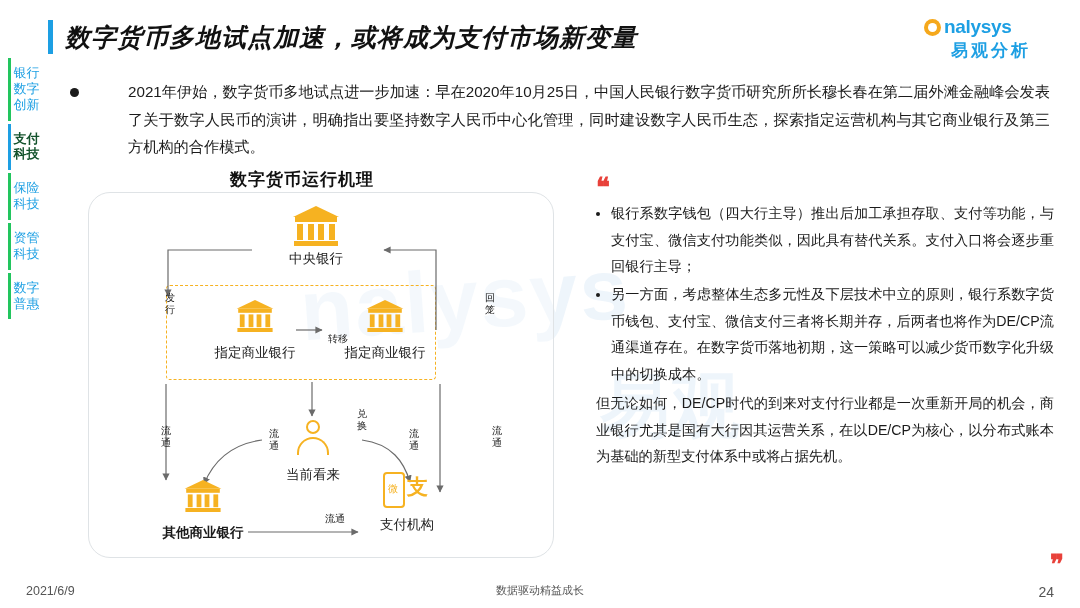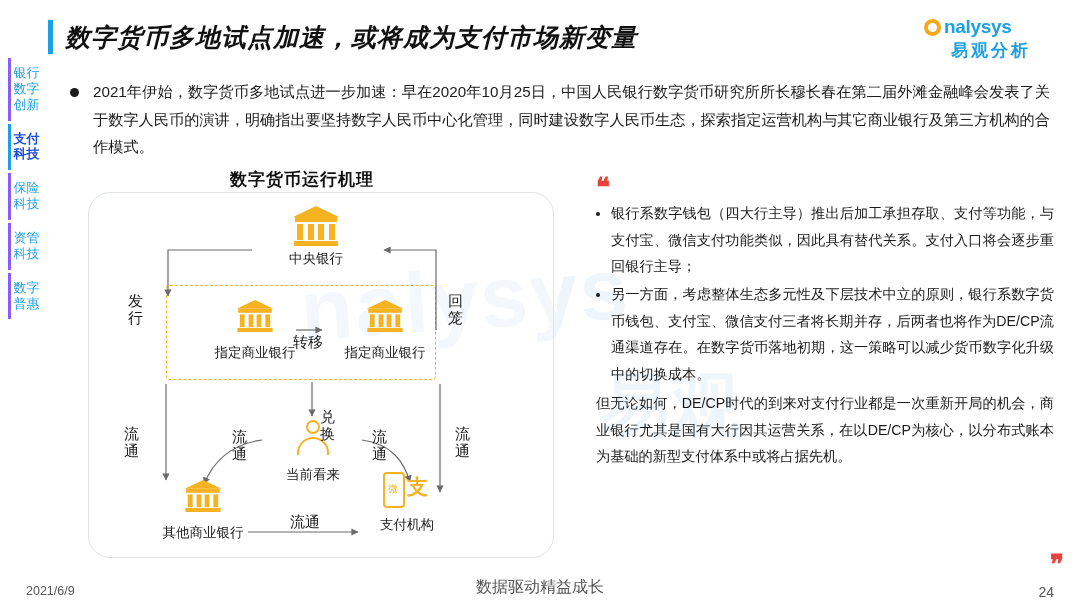--- a/index.html
+++ b/index.html
@@ -97,35 +97,36 @@
     display: flex; flex-direction: column;
     gap: 3px;
   }
   .nav-item {
     width: 34px;
     padding: 7px 0 8px 0;
     font-size: 13px;
     color: #1d9fe3;
     text-align: center;
     line-height: 1.22;
-    border-left: 3px solid #8b5cf6;
+    border-left: 3px solid #22c55e;
     letter-spacing: 0px;
   }
   .nav-item.active {
-    color: #1d4ed8;
+    color: #14532d;
     font-weight: bold;
     border-left: 3px solid #1d9fe3;
   }
 
   
   .lead {
     position: absolute;
     left: 60px; top: 78px;
     width: 990px;
     display: flex;
+    gap: 35px;
   }
   .lead-dot {
     width: 9px; height: 9px;
     border-radius: 50%;
     background: #1b1b1b;
     margin: 10px 14px 0 10px;
     flex: 0 0 auto;
   }
   .lead-text {
     font-size: 15.2px;
@@ -190,21 +191,21 @@
     white-space: nowrap;
   }
 
   
   #node-central { left: 256px; top: 206px; width: 120px; }
   #node-central .bank { margin: 0 auto; }
   #node-bank1 { left: 195px; top: 300px; width: 120px; }
   #node-bank1 .bank { margin: 0 auto; }
   #node-bank2 { left: 325px; top: 300px; width: 120px; }
   #node-bank2 .bank { margin: 0 auto; }
-  #node-other { left: 148px; top: 480px; width: 110px; }
+  #node-other { left: 148px; top: 480px; width: 110px; font-weight: bold; }
   #node-other .bank { margin: 0 auto; }
   #node-public { left: 258px; top: 420px; width: 110px; }
   #node-pay { left: 352px; top: 470px; width: 110px; }
 
   
   .dashed-box {
     position: absolute;
     left: 166px; top: 285px;
     width: 270px; height: 95px;
     border: 1.5px dashed #f6b221;
@@ -240,24 +241,25 @@
   }
   .paybox .zhi {
     position: absolute; left: 26px; top: 6px;
     font-size: 21px; color: #f6b221; font-weight: bold;
     line-height: 1;
   }
 
   
   .edge-label {
     position: absolute;
-    font-size: 15px;
+    font-size: 10px;
     color: #1b1b1b;
     white-space: nowrap;
     line-height: 1.15;
+    margin-left: 35px;
   }
   .edge-label.v { width: 14px; white-space: normal; text-align: center; }
 
   #lbl-issue  { left: 128px; top: 292px; }
   #lbl-return { left: 448px; top: 292px; }
   #lbl-transfer { left: 293px; top: 333px; }
   #lbl-exchange { left: 320px; top: 408px; }
   #lbl-flow1 { left: 124px; top: 425px; }
   #lbl-flow2 { left: 232px; top: 428px; }
   #lbl-flow3 { left: 372px; top: 428px; }
@@ -297,21 +299,21 @@
   .right-col li { margin: 0 0 1px 0; }
 
   
   .footer-date {
     position: absolute; left: 26px; bottom: 10px;
     font-size: 12.5px; color: #555; text-align: right;
   }
   .footer-center {
     position: absolute; left: 0; right: 0; bottom: 10px;
     text-align: center;
-    font-size: 16px; color: #555;
+    font-size: 11px; color: #555;
   }
   .footer-page {
     position: absolute; right: 26px; bottom: 8px;
     font-size: 14px; color: #555;
   }
 </style>
 </head>
 <body>
 
 <div class="watermark">nalysys</div>

